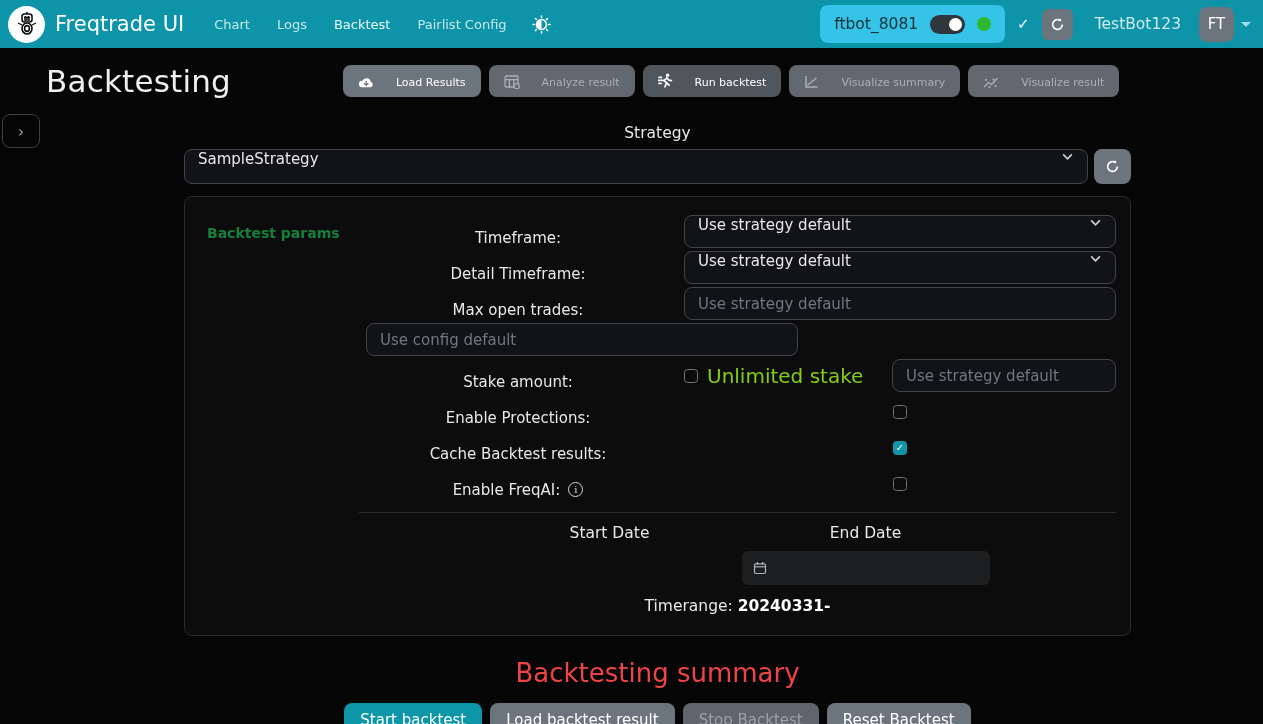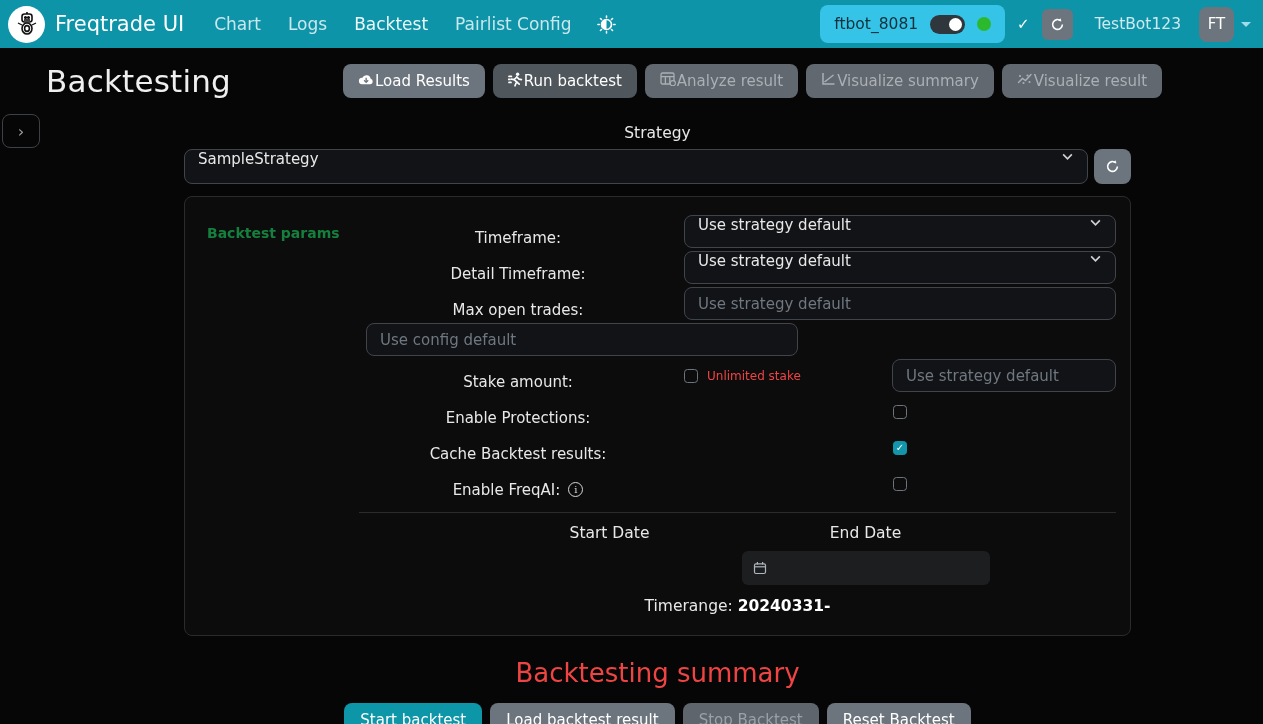--- a/index.html
+++ b/index.html
@@ -19,21 +19,21 @@
     display: flex; align-items: center;
     padding: 0 12px 0 8px; gap: 0;
   }
   .logo-circle {
     width: 37px; height: 37px; border-radius: 50%;
     background: #ffffff; display: flex; align-items: center; justify-content: center;
     margin-right: 10px; flex: none;
   }
   .brand { color: #fff; font-size: 21px; margin-right: 30px; white-space: nowrap; }
   .nav-links { display: flex; gap: 27px; align-items: center; }
-  .nav-link { color: rgba(255,255,255,.78); font-size: 17px; text-decoration: none; cursor: pointer; }
+  .nav-link { color: rgba(255,255,255,.78); font-size: 13px; text-decoration: none; cursor: pointer; }
   .nav-link.active { color: rgba(255,255,255,.92); }
   .theme-toggle { margin-left: 25px; cursor: pointer; color: #fff; }
   .nav-right { margin-left: auto; display: flex; align-items: center; gap: 12px; }
   .bot-box {
     background: #35c4e8; border-radius: 8px; height: 38px;
     display: flex; align-items: center; gap: 12px; padding: 0 14px;
     color: #10303a; font-size: 15.5px;
   }
   .switch { width: 35px; height: 19px; background: #2f363c; border-radius: 10px; position: relative; cursor: pointer; flex: none; }
   .switch .knob { position: absolute; right: 3px; top: 3px; width: 13px; height: 13px; border-radius: 50%; background: #fff; }
@@ -47,23 +47,23 @@
   .avatar-wrap { display: flex; align-items: center; gap: 7px; cursor: pointer; }
   .avatar { width: 35px; height: 35px; border-radius: 8px; background: #6c757d; color: #fff;
             font-size: 15px; display: flex; align-items: center; justify-content: center; }
   .caret-down { width: 0; height: 0; border-left: 5px solid transparent; border-right: 5px solid transparent; border-top: 5px solid #9fdcec; }
 
   
   .page-header { display: flex; align-items: center; padding: 10px 0 0 46px; height: 56px; }
   .page-title { font-size: 31px; font-weight: 500; color: #efefef; letter-spacing: .2px; }
   .toolbar { display: flex; gap: 8px; margin-left: 112px; }
   .tbtn {
-    display: flex; align-items: flex-start; gap: 1px;
+    display: flex; align-items: flex-end; gap: 22px;
     background: #6c757d; color: #fff; border: none; border-radius: 8px;
-    font-size: 15px; padding: 8px 15px; cursor: pointer; font-family: inherit;
+    font-size: 11px; padding: 8px 15px; cursor: pointer; font-family: inherit;
   }
   .tbtn.active { background: #4f565c; }
   .tbtn.disabled { background: #61686f; color: #aab0b5; cursor: default; }
   .tbtn svg { flex: none; }
 
   
   .collapse-btn {
     position: absolute; left: 2px; top: 114px; width: 38px; height: 34px;
     background: transparent; border: 1px solid #3c4147; border-radius: 8px;
     color: #9aa0a6; font-size: 16px; cursor: pointer;
@@ -105,21 +105,21 @@
   .text-input::placeholder { color: #6f7880; opacity: 1; }
   .checkbox {
     width: 14px; height: 14px; border: 1px solid #6c757d; border-radius: 3.5px;
     background: transparent; cursor: pointer; flex: none;
     display: flex; align-items: center; justify-content: center;
   }
   .checkbox.checked { background: #1396ac; border-color: #1396ac; }
   .checkbox.checked .tick { color: #fff; font-size: 10px; line-height: 1; font-weight: bold; }
   .checkbox .tick { display: none; }
   .checkbox.checked .tick { display: block; }
-  .cb-label { font-size: 12px; color: #ef4444; margin-left: 9px; cursor: pointer; }
+  .cb-label { font-size: 20px; color: #84cc16; margin-left: 9px; cursor: pointer; }
   .stake-input { width: 224px !important; margin-left: auto; }
   .fctrl.center { justify-content: center; }
   .info-icon {
     width: 15px; height: 15px; border: 1.2px solid #d4d7d9; border-radius: 50%;
     color: #d4d7d9; font-size: 10px; font-style: normal; display: inline-flex;
     align-items: center; justify-content: center; cursor: pointer; font-family: "DejaVu Serif", serif;
   }
   .divider { border: none; border-top: 1px solid #2a2b2d; margin: 12px 0 11px; }
   .dates-row { display: flex; justify-content: center; gap: 8px; }
   .date-col { width: 248px; }
@@ -215,46 +215,46 @@
     <button class="tbtn">
       <svg width="16" height="14" viewBox="0 0 18 14">
         <path d="M4.5 13 A3.7 3.7 0 0 1 4.9 5.6 A5 5 0 0 1 14.3 6.8 A3.2 3.2 0 0 1 14 13 Z" fill="#fff"></path>
         <g stroke="#6c757d" stroke-width="1.5" fill="none">
           <line x1="9.2" y1="5.5" x2="9.2" y2="10.4"></line>
           <path d="M6.9 8.4 L9.2 10.8 L11.5 8.4" fill="none"></path>
         </g>
       </svg>
       <span>Load Results</span>
     </button>
+    <button class="tbtn disabled">
+      <svg width="16" height="14" viewBox="0 0 16 14">
+        <g stroke="#aab0b5" stroke-width="1.3" fill="none">
+          <rect x="1" y="1" width="13" height="11" rx="1.5"></rect>
+          <line x1="1" y1="4.6" x2="14" y2="4.6"></line>
+          <line x1="5.4" y1="4.6" x2="5.4" y2="12"></line>
+          <line x1="9.8" y1="4.6" x2="9.8" y2="12"></line>
+        </g>
+        <circle cx="12.8" cy="11.2" r="2.6" fill="#61686f" stroke="#aab0b5" stroke-width="1.1"></circle>
+      </svg>
+      <span>Analyze result</span>
+    </button>
     <button class="tbtn active">
       <svg width="15" height="16" viewBox="0 0 15 16">
         <circle cx="9.6" cy="2.2" r="1.7" fill="#fff"></circle>
         <g stroke="#fff" stroke-width="1.7" fill="none" stroke-linecap="round" stroke-linejoin="round">
           <path d="M8.8 5 L6.2 7.6 L8.6 9.8 L7 13.8"></path>
           <path d="M8.8 5 L11 7.2 L13.4 7.6"></path>
           <path d="M6.2 7.6 L3.4 7.2"></path>
           <path d="M8.6 9.8 L11.2 12.2"></path>
           <line x1="1" y1="4.4" x2="3.4" y2="4.4"></line>
           <line x1="0.4" y1="7.4" x2="2" y2="7.4"></line>
           <line x1="1" y1="10.4" x2="3" y2="10.4"></line>
         </g>
       </svg>
       <span>Run backtest</span>
-    </button>
-    <button class="tbtn disabled">
-      <svg width="16" height="14" viewBox="0 0 16 14">
-        <g stroke="#aab0b5" stroke-width="1.3" fill="none">
-          <rect x="1" y="1" width="13" height="11" rx="1.5"></rect>
-          <line x1="1" y1="4.6" x2="14" y2="4.6"></line>
-          <line x1="5.4" y1="4.6" x2="5.4" y2="12"></line>
-          <line x1="9.8" y1="4.6" x2="9.8" y2="12"></line>
-        </g>
-        <circle cx="12.8" cy="11.2" r="2.6" fill="#61686f" stroke="#aab0b5" stroke-width="1.1"></circle>
-      </svg>
-      <span>Analyze result</span>
     </button>
     <button class="tbtn disabled">
       <svg width="15" height="14" viewBox="0 0 15 14">
         <g stroke="#aab0b5" stroke-width="1.5" fill="none">
           <path d="M2 1 L2 12 L13.5 12"></path>
           <path d="M3.5 10 L12.5 3"></path>
         </g>
       </svg>
       <span>Visualize summary</span>
     </button>

